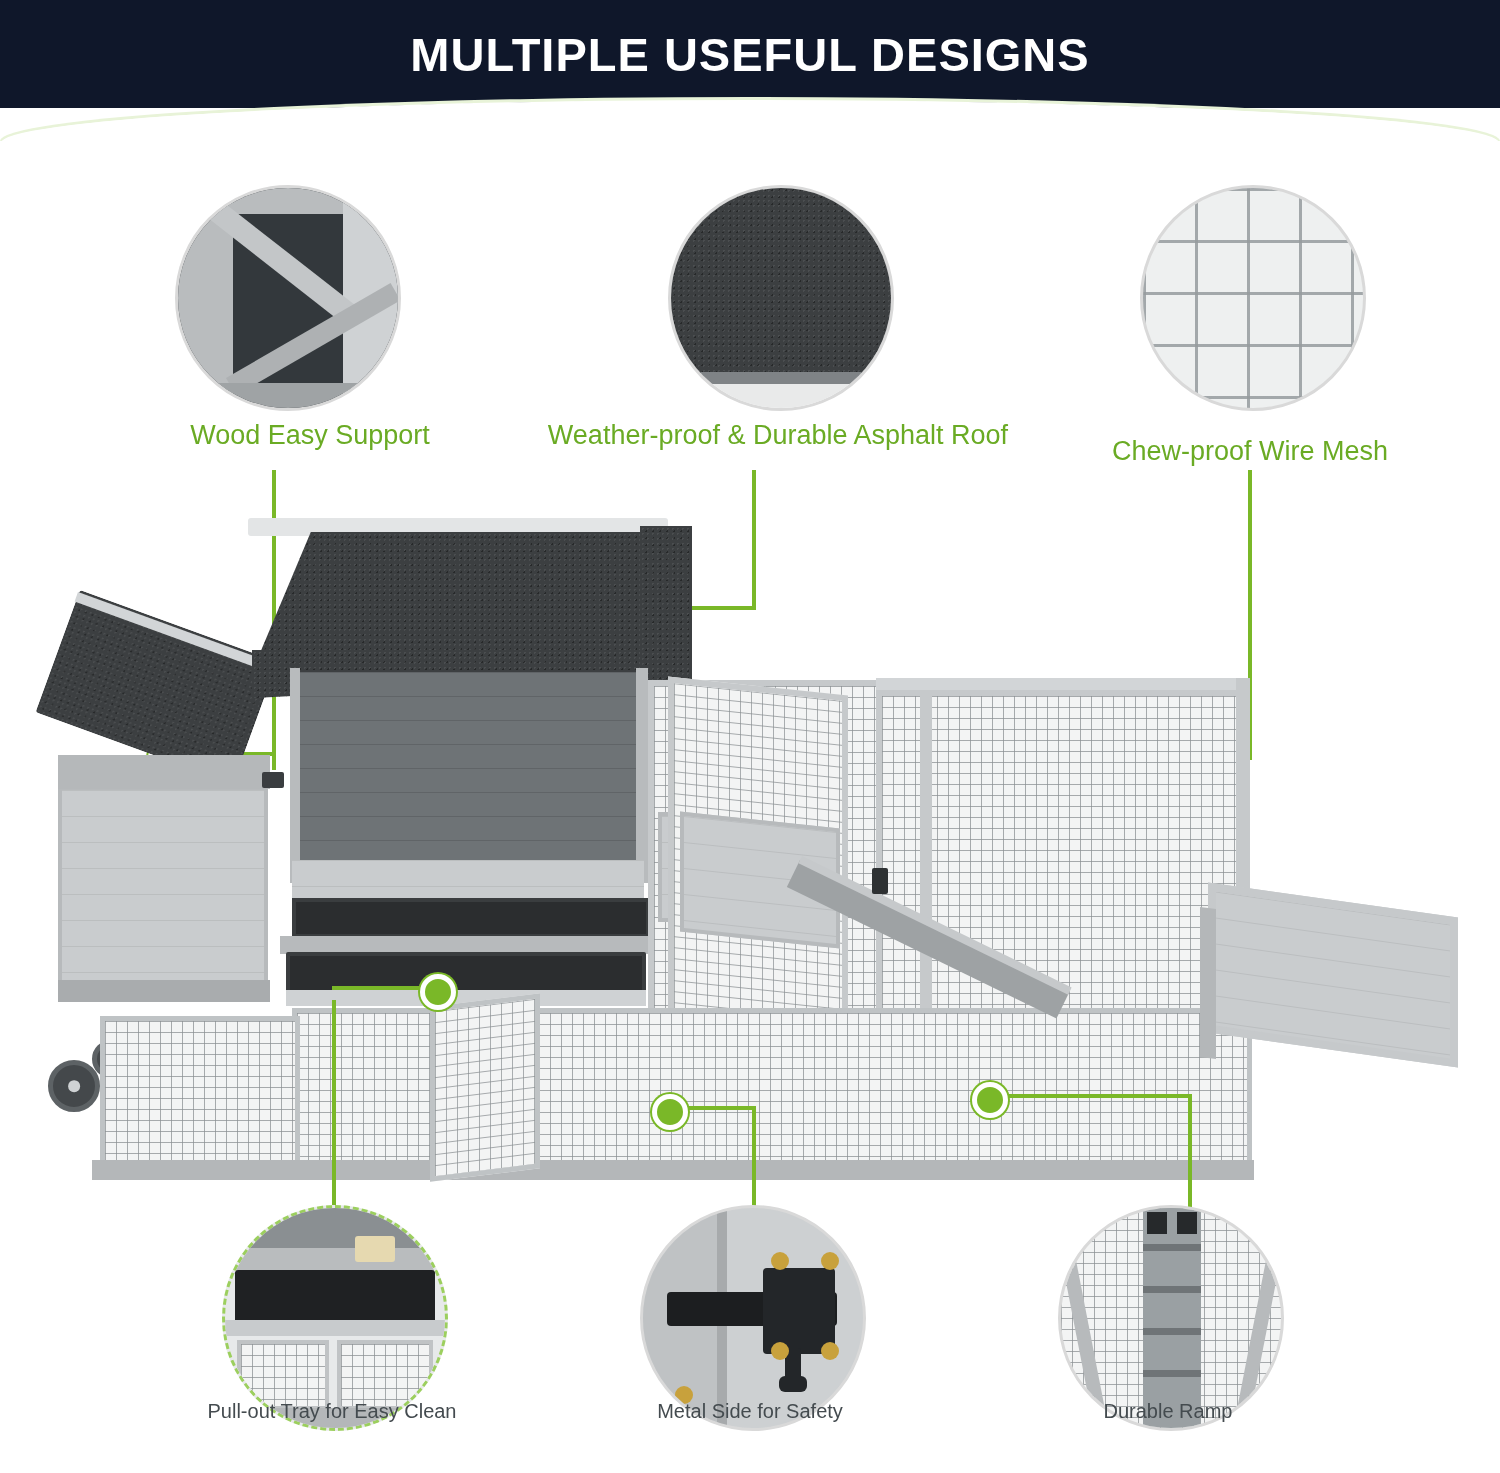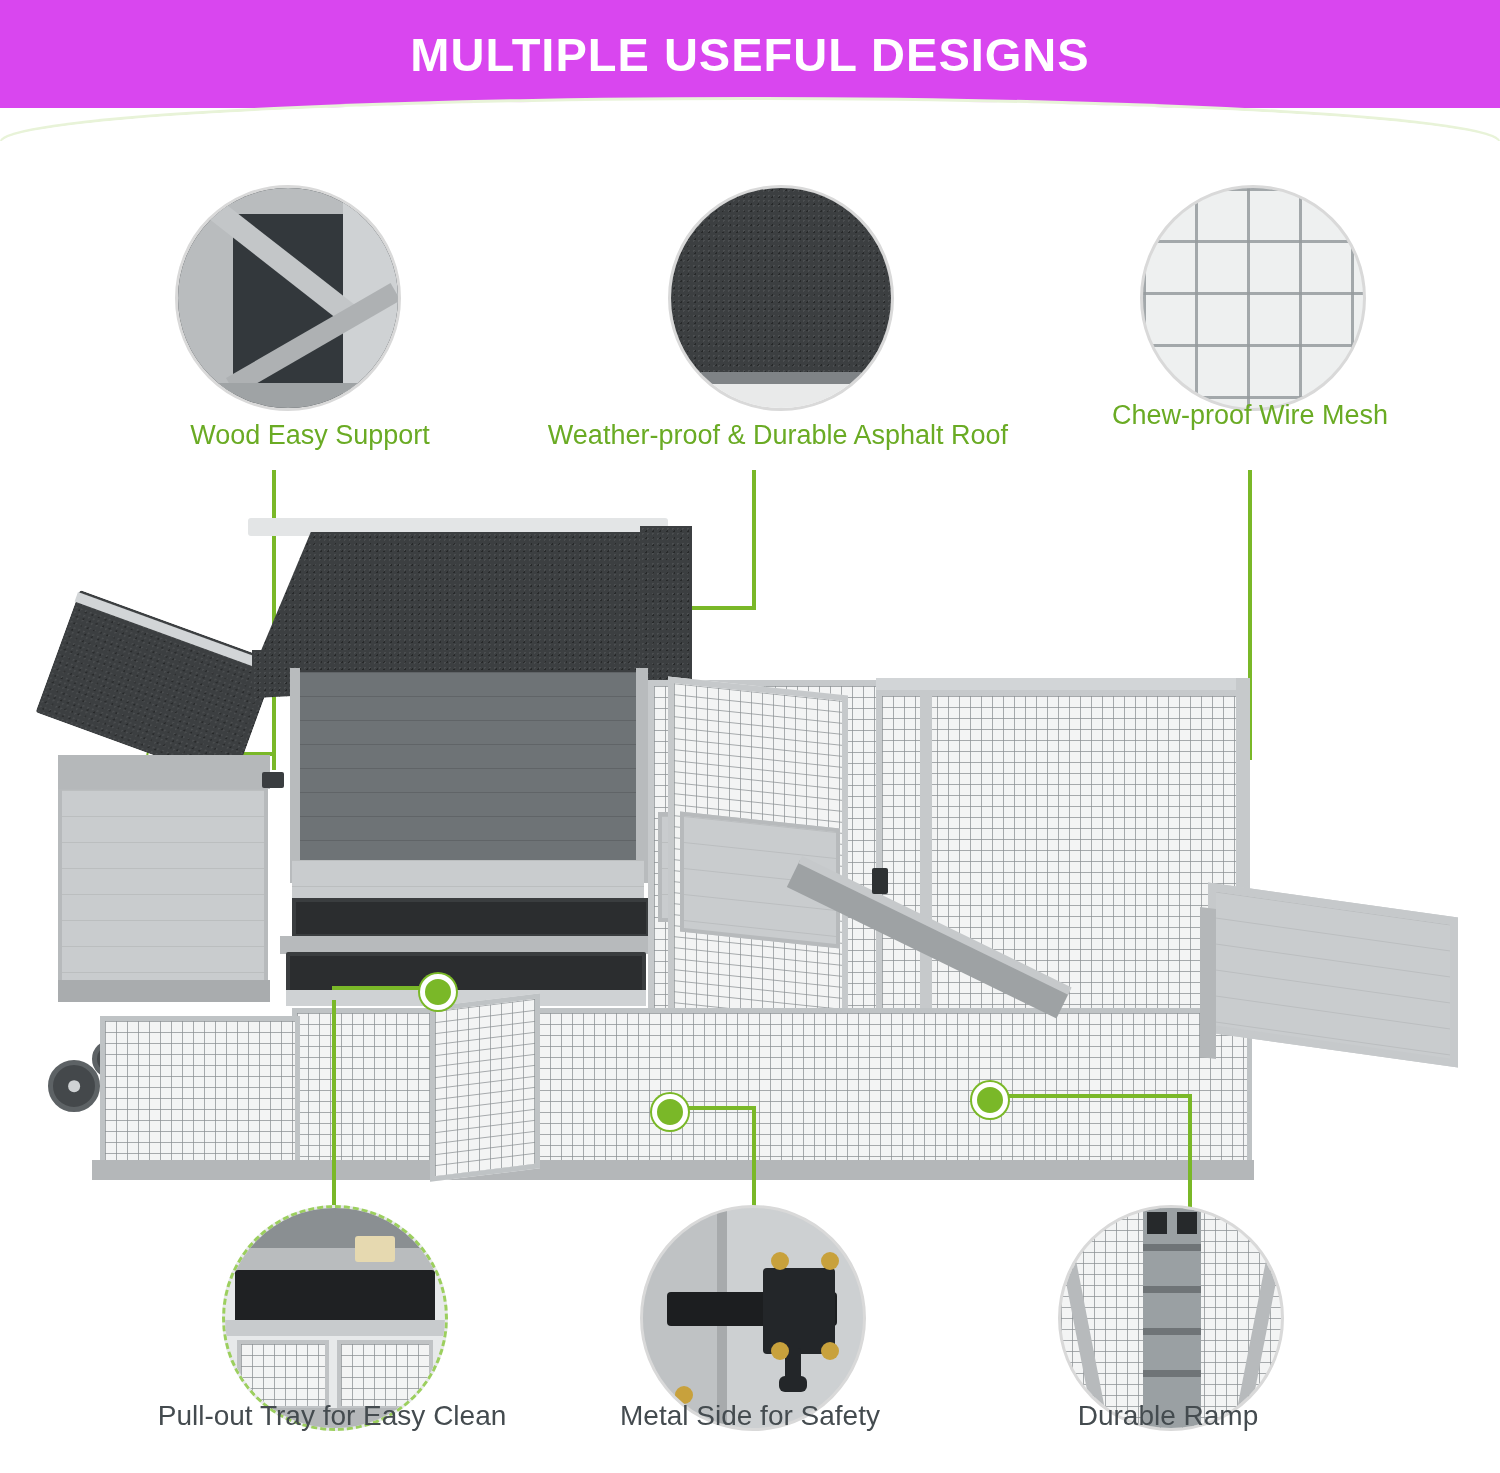--- a/index.html
+++ b/index.html
@@ -2,21 +2,21 @@
 <html><head>
 <meta charset="utf-8">
 <style>
   html,body{margin:0;padding:0;background:#ffffff;}
   body{width:1500px;height:1473px;position:relative;overflow:hidden;
        font-family:"Liberation Sans", sans-serif;}
 
   
   .header{
     position:absolute;left:0;top:0;width:1500px;height:108px;
-    background:#d946ef;
+    background:#0f172a;
     display:flex;align-items:center;justify-content:center;
   }
   .header-title{
     color:#ffffff;font-size:47px;font-weight:bold;letter-spacing:1px;
     text-align:center;
   }
   .header-curve{
     position:absolute;left:0;top:100px;width:1500px;height:44px;
     background:#ffffff;
     border-radius:50% 50% 0 0 / 100% 100% 0 0;
@@ -97,21 +97,21 @@
     position:absolute;border-radius:50%;background:#44484b;
     border:5px solid #5d6265;box-sizing:border-box;
   }
   .wheel:after{
     content:"";position:absolute;left:50%;top:50%;width:28%;height:28%;
     transform:translate(-50%,-50%);border-radius:50%;background:#cfd2d4;
   }
 
   
   .caption-bottom{
-    position:absolute;color:#444b4f;font-size:28px;text-align:center;
+    position:absolute;color:#444b4f;font-size:20px;text-align:center;
     white-space:nowrap;
   }
 
   
   .b-inner{position:absolute;}
 </style>
 </head>
 <body>
 
 <div class="header">
@@ -132,21 +132,21 @@
 <div class="caption" style="left:60px;top:420px;width:500px;">Wood Easy Support</div>
 
 <div class="bubble" style="left:668px;top:185px;width:220px;height:220px;background:#ffffff;">
   <div class="b-inner asphalt" style="left:-10px;top:-10px;width:245px;height:195px;border-radius:0 0 10px 10px;"></div>
   <div class="b-inner" style="left:0;top:184px;width:220px;height:12px;background:#7f8386;"></div>
   <div class="b-inner" style="left:0;top:196px;width:220px;height:26px;background:#e9eaea;"></div>
 </div>
 <div class="caption" style="left:478px;top:420px;width:600px;">Weather-proof &amp; Durable Asphalt Roof</div>
 
 <div class="bubble mesh-big" style="left:1140px;top:185px;width:220px;height:220px;"></div>
-<div class="caption" style="left:1000px;top:400px;width:500px;">Chew-proof Wire Mesh</div>
+<div class="caption" style="left:1000px;top:436px;width:500px;">Chew-proof Wire Mesh</div>
 
 <div class="line" style="left:272px;top:470px;width:4px;height:300px;"></div>
 <div class="line" style="left:160px;top:752px;width:116px;height:4px;"></div>
 <div class="dot" style="left:148px;top:740px;"></div>
 
 <div class="line" style="left:752px;top:470px;width:4px;height:140px;"></div>
 <div class="line" style="left:608px;top:606px;width:148px;height:4px;"></div>
 <div class="dot" style="left:594px;top:594px;"></div>
 
 <div class="line" style="left:1248px;top:470px;width:4px;height:290px;"></div>

